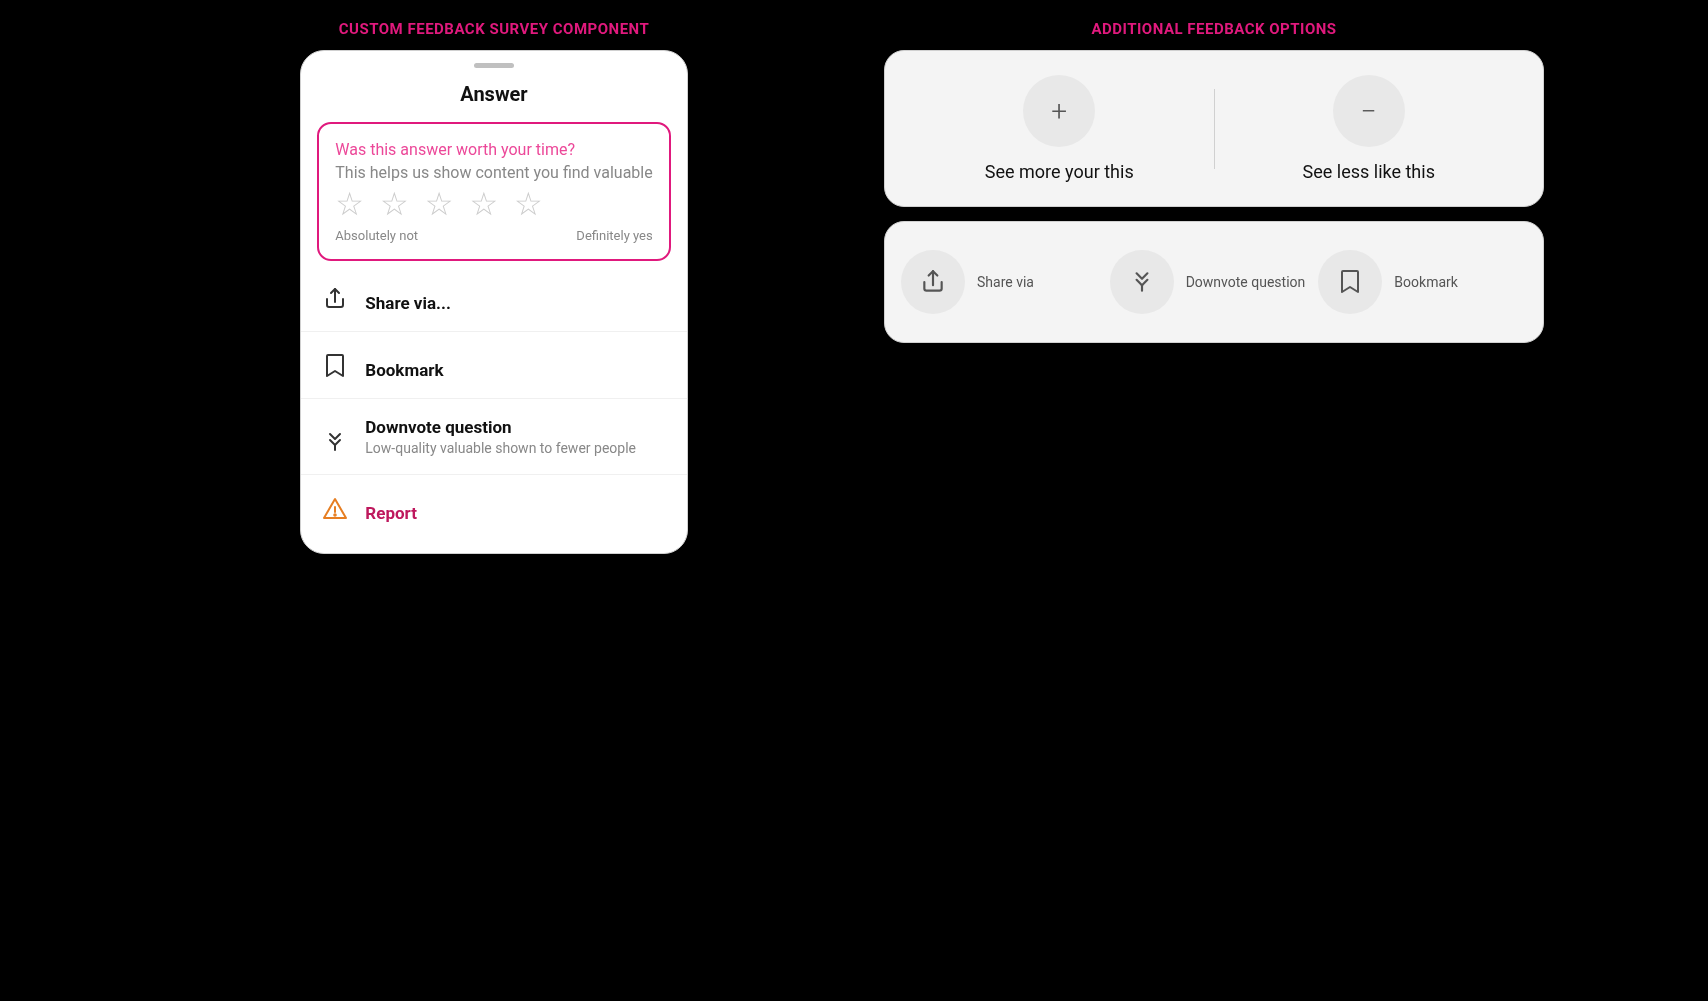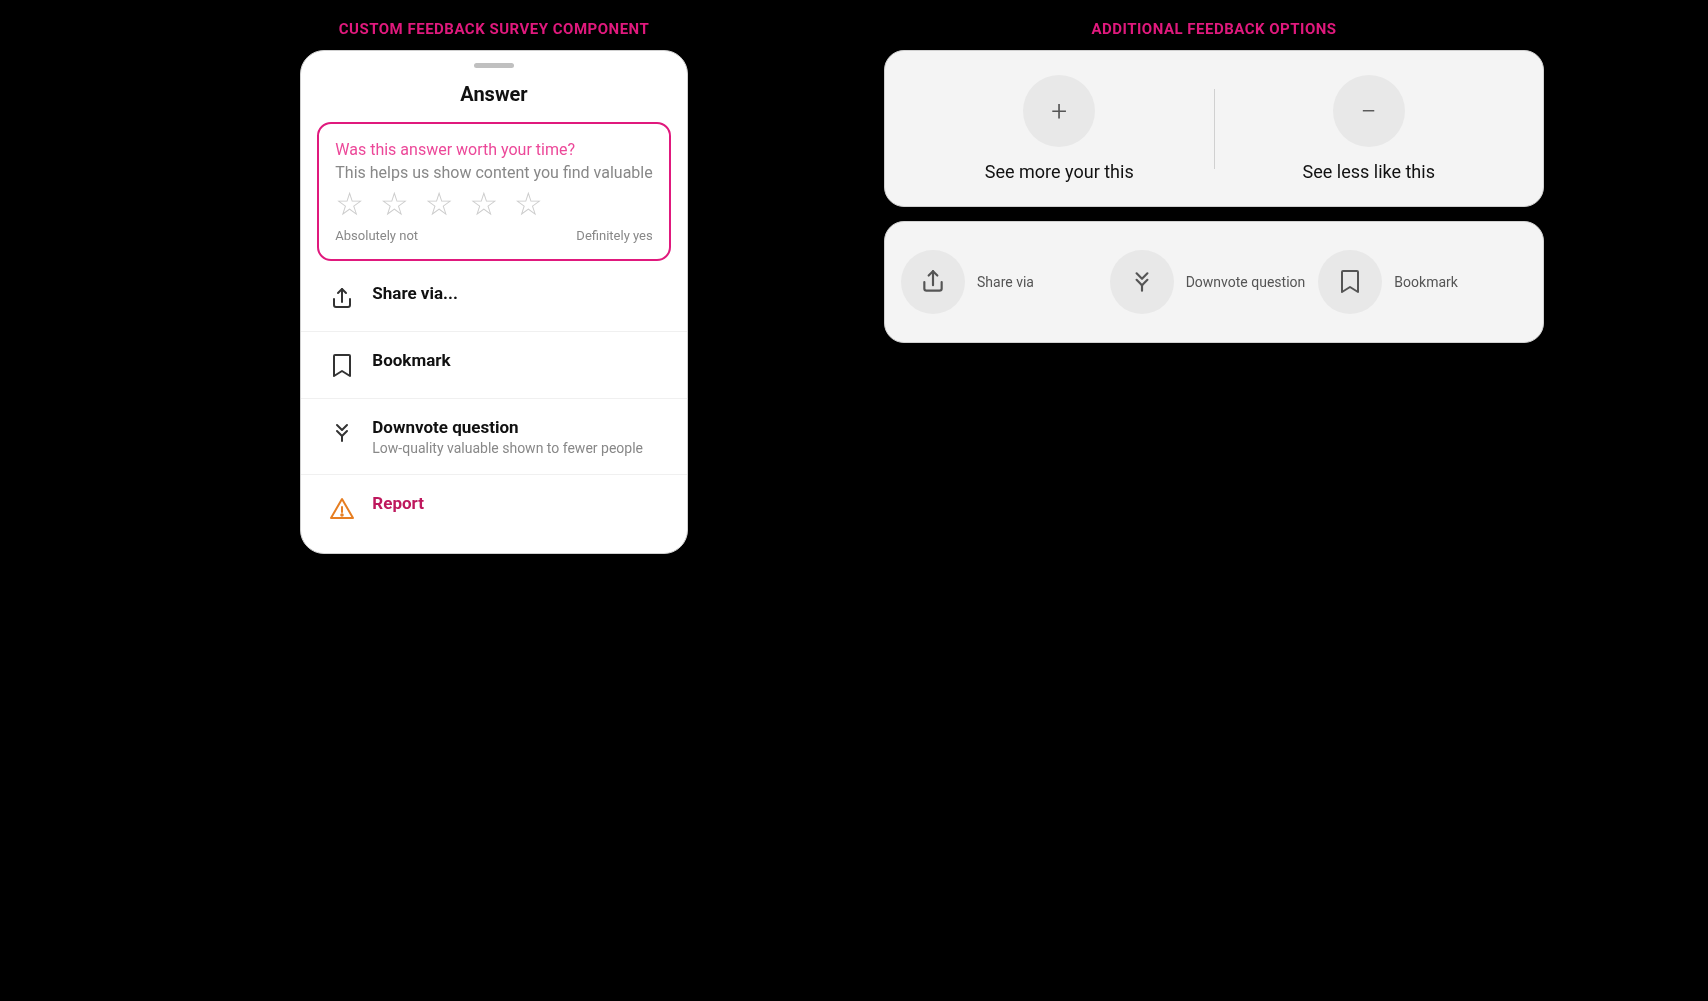--- a/index.html
+++ b/index.html
@@ -103,23 +103,23 @@
     .stars-labels {
       display: flex;
       justify-content: space-between;
       font-size: 13px;
       color: #888;
     }
 
     
     .menu-item {
       display: flex;
-      align-items: flex-start;
+      align-items: flex-end;
       gap: 16px;
-      padding: 18px 27px;
+      padding: 18px 20px;
       border-bottom: 1px solid #f0f0f0;
       cursor: pointer;
     }
 
     .menu-item:last-child {
       border-bottom: none;
     }
 
     .menu-icon {
       width: 28px;

